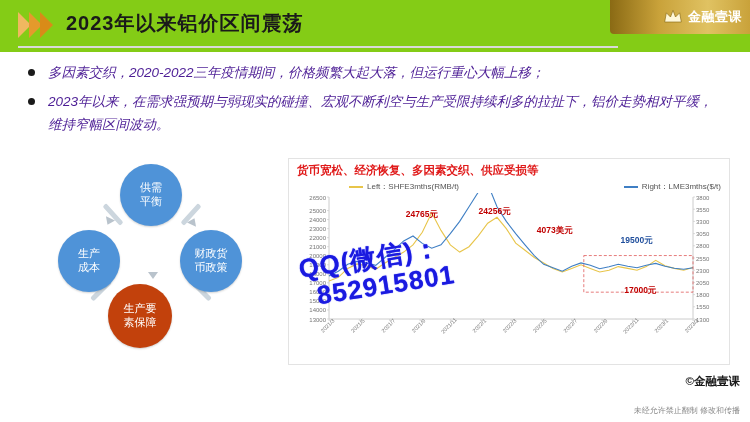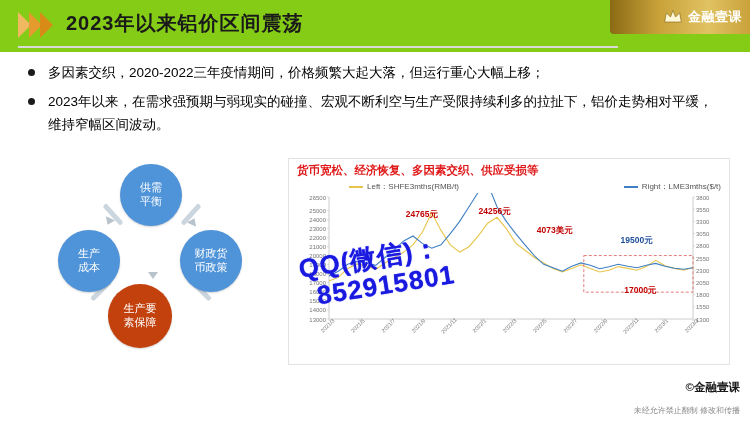--- a/index.html
+++ b/index.html
@@ -86,22 +86,23 @@
   .bullets {
     position: absolute;
     left: 26px; top: 62px;
     width: 700px;
   }
   .bullet {
     position: relative;
     padding-left: 22px;
     margin-bottom: 7px;
     font-size: 13.5px;
-    color: #000000;
+    color: #4c1d95;
     line-height: 1.65;
+    font-style: italic;
   }
   .bullet .dot {
     position: absolute;
     left: 2px; top: 7px;
     width: 7px; height: 7px;
     border-radius: 50%;
     background: #1a1a1a;
   }
 
   
@@ -213,21 +214,21 @@
     text-align: right;
   }
   .footer-main {
     font-size: 11.5px;
     font-weight: bold;
     color: #1a1a1a;
   }
   .footer-sub {
     font-size: 8px;
     color: #8a8a8a;
-    margin-top: 10px;
+    margin-top: 16px;
   }
 </style>
 </head>
 <body>
 
 <div class="slide">
 
   <div class="header">
     <div class="hdr-arrows">
       <span class="arrow a1"></span>

